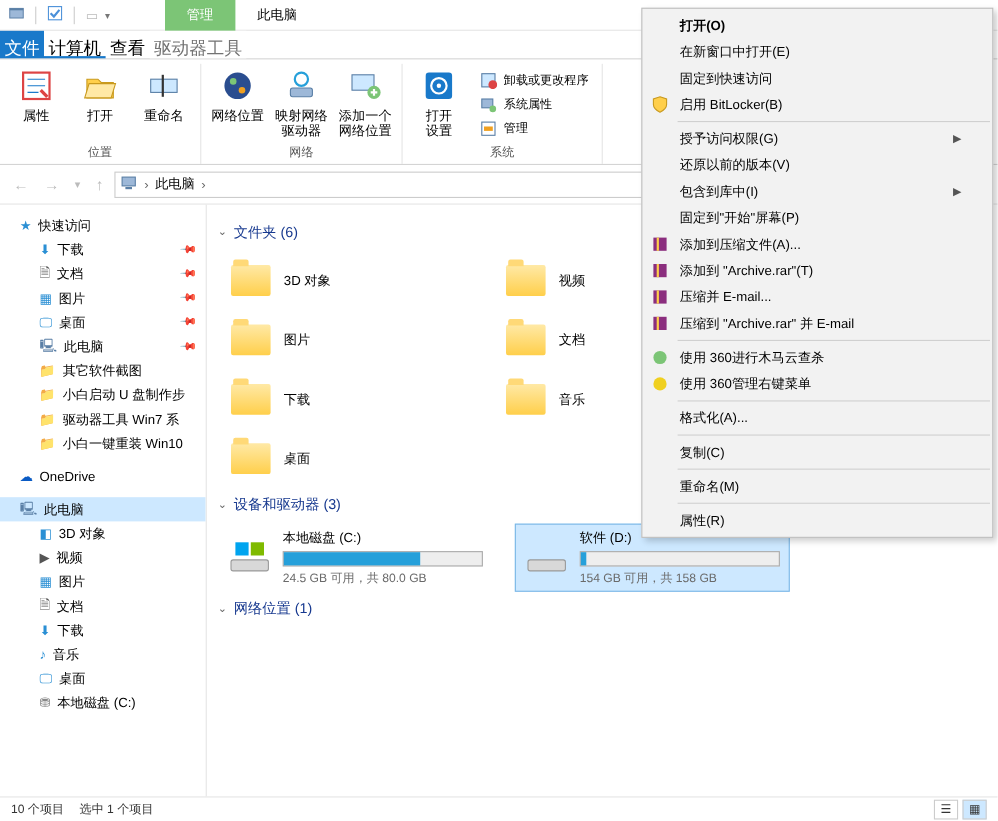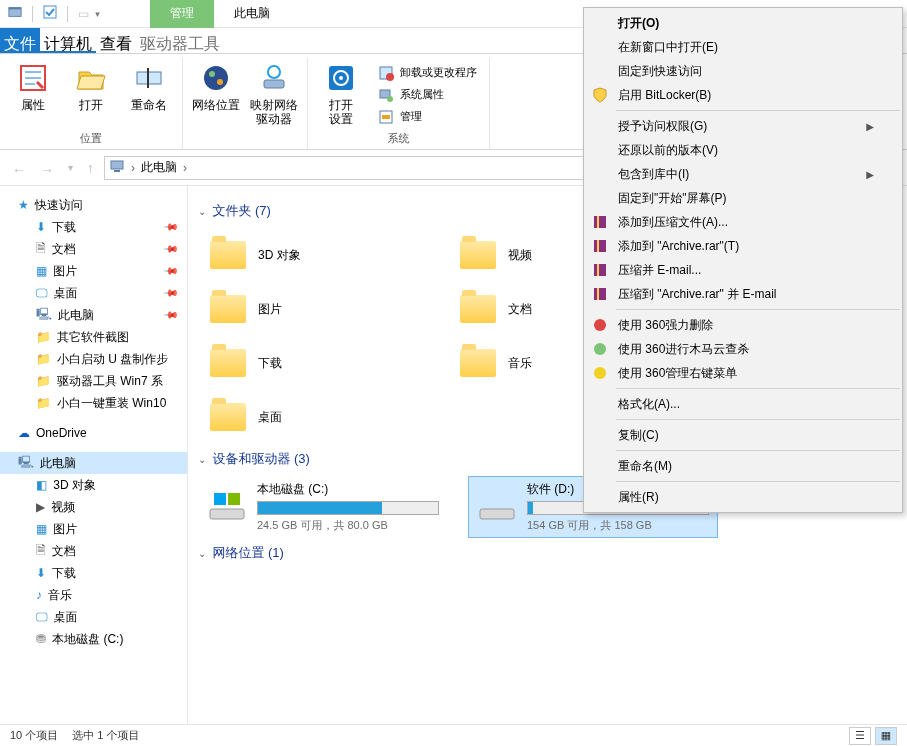--- a/index.html
+++ b/index.html
@@ -175,21 +175,33 @@
       <div class="bigbtn">
           <span class="icon">
             <svg viewBox="0 0 32 32">
               <rect x="6" y="18" width="20" height="8" rx="2" fill="#9db8d8" stroke="#5a7fa6"></rect>
               <circle cx="16" cy="10" r="6" fill="none" stroke="#26a0da" stroke-width="2"></circle>
             </svg>
           </span>
           <span style="white-space:pre">映射网络
 驱动器</span>
         </div>
-    </div>
+      <div class="bigbtn">
+          <span class="icon">
+            <svg viewBox="0 0 32 32">
+              <rect x="4" y="6" width="20" height="14" fill="#cde8ff" stroke="#5a7fa6"></rect>
+              <circle cx="24" cy="22" r="6" fill="#7cc576"></circle>
+              <path d="M24 19 v6 M21 22 h6" stroke="#fff" stroke-width="2"></path>
+            </svg>
+          </span>
+          <span style="white-space:pre">添加一个
+网络位置</span>
+        </div>
+    </div>
+    <div class="gname">网络</div>
   </div>
   <div class="rgroup">
     <div class="btns">
       <div class="bigbtn">
           <span class="icon">
             <svg viewBox="0 0 32 32">
               <rect x="4" y="4" width="24" height="24" rx="3" fill="#1979ca"></rect>
               <circle cx="16" cy="16" r="7" fill="none" stroke="#fff" stroke-width="2"></circle>
               <circle cx="16" cy="16" r="2" fill="#fff"></circle>
             </svg>
@@ -329,21 +341,21 @@
       </div>
     <div class="navitem l2">
         <span style="color:#888">⛃</span>
         <span>本地磁盘 (C:)</span>
       </div>
   </div>
 
   <div class="content">
     <div class="grouphdr">
         <span class="chev">⌄</span>
-        <span>文件夹 (7)</span>
+        <span>文件夹 (6)</span>
       </div>
     <div class="foldergrid">
       <div class="fitem">
           <span class="ficon">
             <span class="folder-icon"></span>
           </span>
           <span class="lbl">3D 对象</span>
         </div>
       <div class="fitem">
           <span class="ficon">
@@ -502,28 +514,20 @@
           <rect x="2" y="2" width="12" height="12" fill="#8b2e7e"></rect>
           <rect x="5" y="2" width="2" height="12" fill="#ffcf4b"></rect>
         </svg>
       </span>
       <span>压缩到 "Archive.rar" 并 E-mail</span>
     </div>
   <div class="ctxsep"></div>
   <div class="ctxitem">
       <span class="cicon">
         <svg viewBox="0 0 16 16">
-          <circle cx="8" cy="8" r="6" fill="#d44"></circle>
-        </svg>
-      </span>
-      <span>使用 360强力删除</span>
-    </div>
-  <div class="ctxitem">
-      <span class="cicon">
-        <svg viewBox="0 0 16 16">
           <circle cx="8" cy="8" r="6" fill="#7cc576"></circle>
         </svg>
       </span>
       <span>使用 360进行木马云查杀</span>
     </div>
   <div class="ctxitem">
       <span class="cicon">
         <svg viewBox="0 0 16 16">
           <circle cx="8" cy="8" r="6" fill="#f0d020"></circle>
         </svg>

